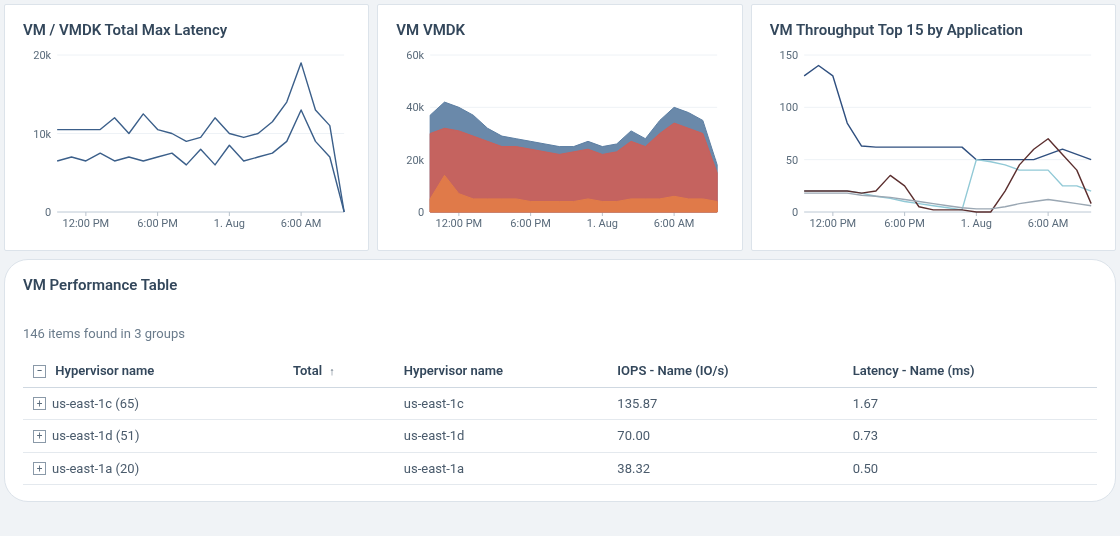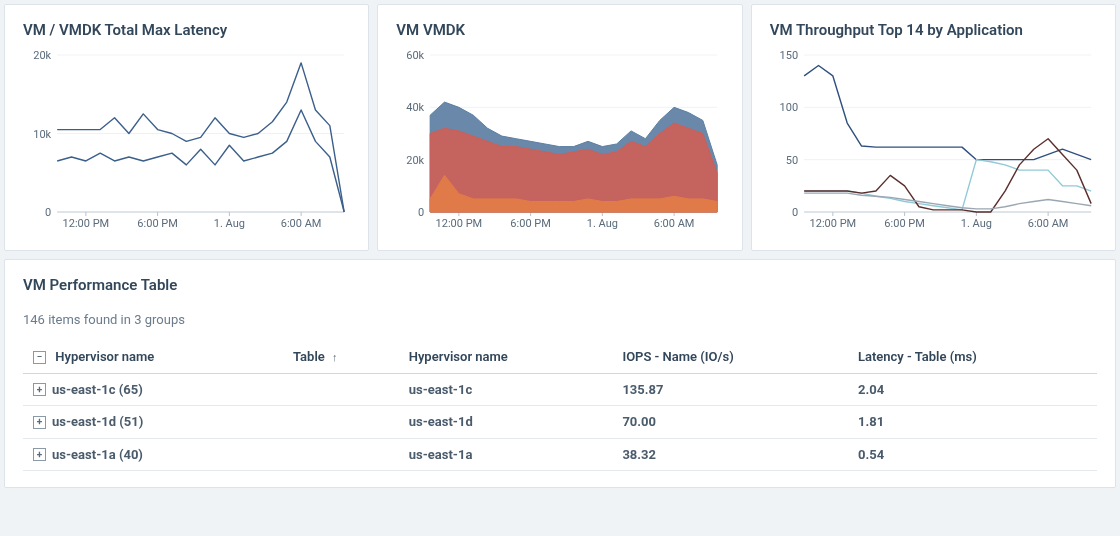--- a/index.html
+++ b/index.html
@@ -21,33 +21,32 @@
   .card-title {
     font-weight: 600;
     font-size: 15px;
     color: #33475b;
     margin-bottom: 10px;
   }
   .chart-wrap { position: relative; height: 185px; }
   svg.chart { width: 100%; height: 100%; display: block; }
   .axis text { font-size: 11px; fill: #5a6b7b; }
 
-  .table-card { width: 100%; }
-  .table-subtitle { font-size: 13px; color: #6b7c8c; margin: 18px 0 14px; }
+  .table-card { width: 100%; border-radius: 24px; }
+  .table-subtitle { font-size: 13px; color: #6b7c8c; margin: 32px 0 14px; }
   table.perf {
     width: 100%;
     border-collapse: collapse;
     font-size: 13px;
   }
   table.perf th, table.perf td {
     text-align: left;
     padding: 8px 10px;
     border-bottom: 1px solid #e4e9ee;
     color: #4a5b6c;
-    font-weight: bold;
   }
   table.perf th {
     font-weight: 600;
     color: #33475b;
     border-bottom: 1px solid #cfd8e1;
   }
   .exp-icon {
     display: inline-flex;
     align-items: center;
     justify-content: center;
@@ -116,21 +115,21 @@
             <text x="206.2" y="178" text-anchor="middle">1. Aug</text>
             <text x="277.95" y="178" text-anchor="middle">6:00 AM</text>
           </g>
           <path d="M34,163 L34,66.18333333333332 L48.35,53.10000000000001 L62.7,58.33333333333334 L77.05,66.18333333333332 L91.4,79.26666666666667 L105.75,87.11666666666666 L120.1,89.73333333333333 L134.45,92.35 L148.8,94.96666666666667 L163.15,97.58333333333333 L177.5,97.58333333333333 L191.85000000000002,92.35 L206.2,97.58333333333333 L220.55,94.96666666666667 L234.89999999999998,81.88333333333333 L249.25,89.73333333333333 L263.6,71.41666666666666 L277.95,58.33333333333334 L292.3,63.56666666666668 L306.65,71.41666666666666 L321,115.9 L321,163 Z" fill="#5d7fa3" fill-opacity="0.92" stroke="#5d7fa3" stroke-width="1"></path>
           <path d="M34,163 L34,84.5 L48.35,79.26666666666667 L62.7,81.88333333333333 L77.05,87.11666666666666 L91.4,92.35 L105.75,97.58333333333333 L120.1,97.58333333333333 L134.45,100.19999999999999 L148.8,102.81666666666666 L163.15,105.43333333333334 L177.5,102.81666666666666 L191.85000000000002,100.19999999999999 L206.2,105.43333333333334 L220.55,102.81666666666666 L234.89999999999998,92.35 L249.25,97.58333333333333 L263.6,84.5 L277.95,74.03333333333333 L292.3,79.26666666666667 L306.65,84.5 L321,123.75 L321,163 Z" fill="#cd5f59" fill-opacity="0.92" stroke="#cd5f59" stroke-width="1"></path>
           <path d="M34,163 L34,149.91666666666666 L48.35,126.36666666666667 L62.7,144.68333333333334 L77.05,149.91666666666666 L91.4,149.91666666666666 L105.75,149.91666666666666 L120.1,149.91666666666666 L134.45,152.53333333333333 L148.8,152.53333333333333 L163.15,152.53333333333333 L177.5,152.53333333333333 L191.85000000000002,149.91666666666666 L206.2,152.53333333333333 L220.55,152.53333333333333 L234.89999999999998,149.91666666666666 L249.25,149.91666666666666 L263.6,149.91666666666666 L277.95,147.3 L292.3,149.91666666666666 L306.65,149.91666666666666 L321,152.53333333333333 L321,163 Z" fill="#e27c48" fill-opacity="0.92" stroke="#e27c48" stroke-width="1"></path>
         </svg>
       </div>
   </div>
   <div class="card chart-card">
-    <div class="card-title">VM Throughput Top 14 by Application</div>
+    <div class="card-title">VM Throughput Top 15 by Application</div>
     <div class="chart-wrap">
         <svg class="chart" viewBox="0 0 327 185">
           <line x1="34" y1="163" x2="321" y2="163" stroke="#eef2f6" stroke-width="1"></line>
           <line x1="34" y1="110.66666666666667" x2="321" y2="110.66666666666667" stroke="#eef2f6" stroke-width="1"></line>
           <line x1="34" y1="58.33333333333334" x2="321" y2="58.33333333333334" stroke="#eef2f6" stroke-width="1"></line>
           <line x1="34" y1="6" x2="321" y2="6" stroke="#eef2f6" stroke-width="1"></line>
           <line x1="34" y1="163" x2="321" y2="163" stroke="#c4ced8"></line>
           <line x1="62.7" y1="163" x2="62.7" y2="167" stroke="#b9c3cd"></line>
           <line x1="134.45" y1="163" x2="134.45" y2="167" stroke="#b9c3cd"></line>
           <line x1="206.2" y1="163" x2="206.2" y2="167" stroke="#b9c3cd"></line>
@@ -158,45 +157,45 @@
   <div class="card-title">VM Performance Table</div>
   <div class="table-subtitle">146 items found in 3 groups</div>
   <table class="perf">
     <thead>
       <tr>
         <th>
           <span class="exp-icon">−</span>
           <span>Hypervisor name</span>
         </th>
         <th>
-          <span>Table</span>
+          <span>Total</span>
           <span class="sort-arrow">↑</span>
         </th>
         <th><span>Hypervisor name</span></th>
         <th><span>IOPS - Name (IO/s)</span></th>
-        <th><span>Latency - Table (ms)</span></th>
+        <th><span>Latency - Name (ms)</span></th>
       </tr>
     </thead>
     <tbody>
         <tr>
           <td><span class="exp-icon">+</span><span>us-east-1c (65)</span></td>
           <td></td>
           <td>us-east-1c</td>
           <td>135.87</td>
-          <td>2.04</td>
+          <td>1.67</td>
         </tr>
         <tr>
           <td><span class="exp-icon">+</span><span>us-east-1d (51)</span></td>
           <td></td>
           <td>us-east-1d</td>
           <td>70.00</td>
-          <td>1.81</td>
+          <td>0.73</td>
         </tr>
         <tr>
-          <td><span class="exp-icon">+</span><span>us-east-1a (40)</span></td>
+          <td><span class="exp-icon">+</span><span>us-east-1a (20)</span></td>
           <td></td>
           <td>us-east-1a</td>
           <td>38.32</td>
-          <td>0.54</td>
+          <td>0.50</td>
         </tr>
       </tbody>
   </table>
 </div>
 
 </body></html>

